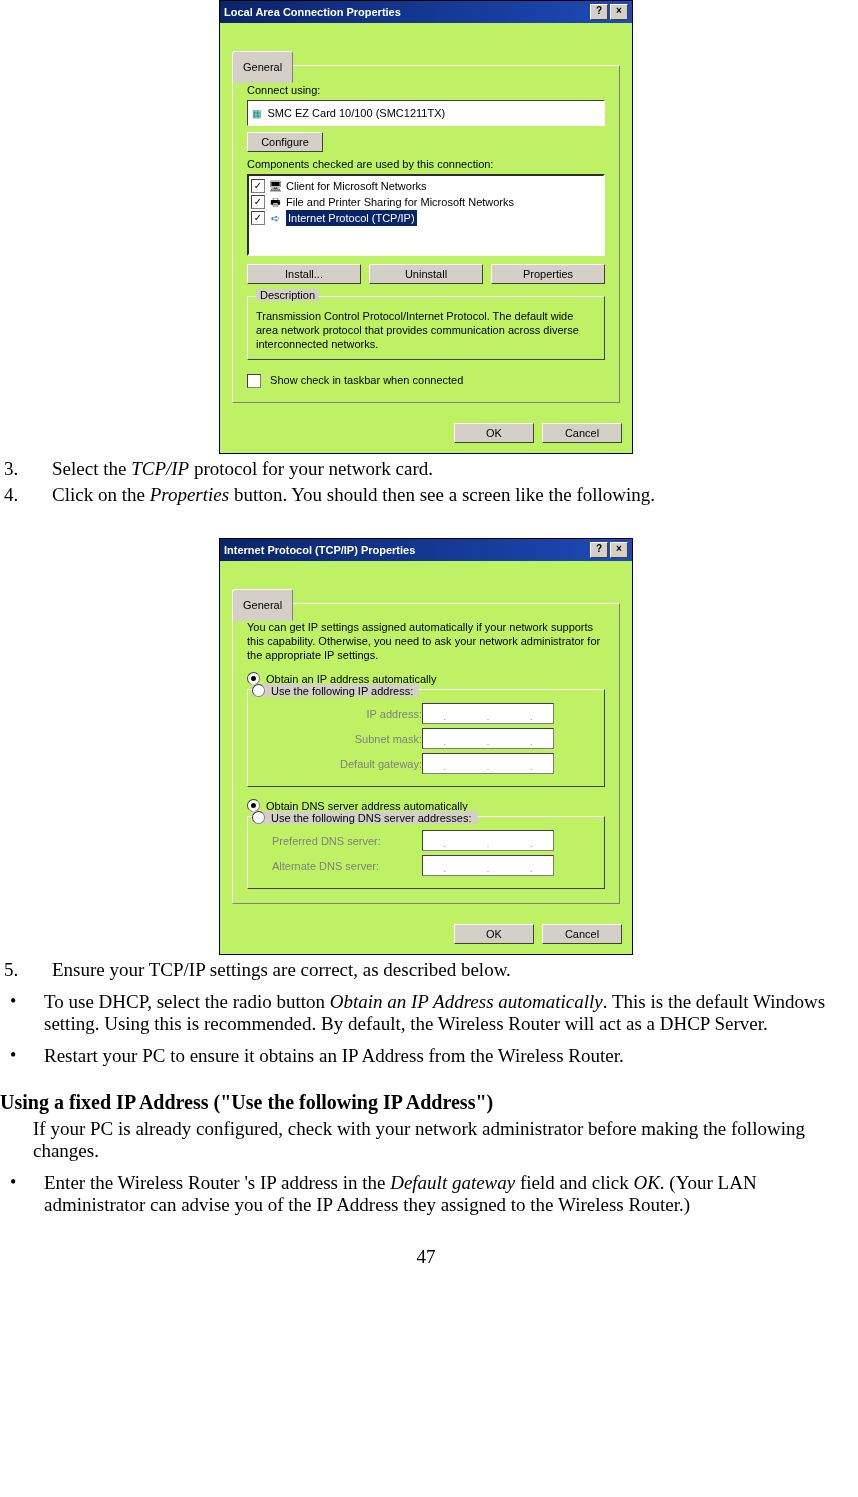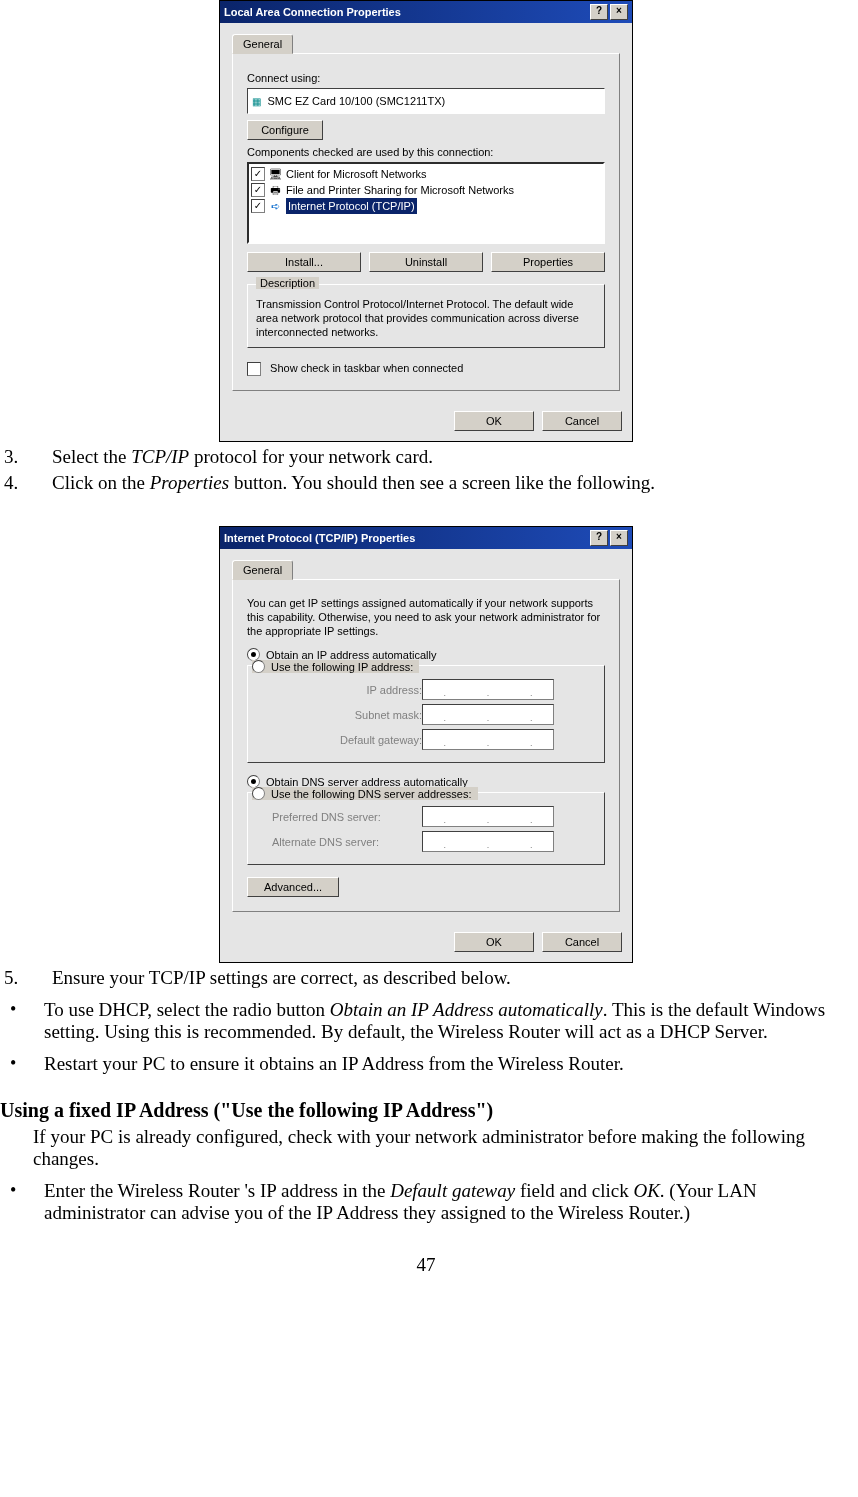--- a/index.html
+++ b/index.html
@@ -1,25 +1,25 @@
 <!DOCTYPE html>
 <html><head>
 <meta charset="utf-8">
 <style>
   body { margin:0; padding:0; font-family:"Times New Roman", serif; font-size:19px; color:#000; background:#fff; width:858px; }
   .page { padding:0 6px 30px 0; }
   
-  .win { background:#e5e5e5; border:1px solid #000; font-family:Tahoma, Arial, sans-serif; font-size:11px; margin:0 auto; position:relative; }
+  .win { background:#bef264; border:1px solid #000; font-family:Tahoma, Arial, sans-serif; font-size:11px; margin:0 auto; position:relative; }
   .titlebar { background:linear-gradient(to right,#0A246A,#1E4BB8); color:#fff; font-weight:bold; padding:3px 4px; display:flex; align-items:center; justify-content:space-between; font-size:11px; }
   .titlebar .tbtns { display:flex; gap:2px; }
   .titlebar .tbtn { width:16px; height:14px; background:#D4D0C8; border:1px solid #fff; border-right-color:#404040; border-bottom-color:#404040; color:#000; font-size:10px; line-height:12px; text-align:center; font-family:Arial, sans-serif; font-weight:bold; }
   .body { padding:10px 12px 10px 12px; }
   
   .tabrow { display:flex; border-bottom:1px solid #fff; margin-bottom:-1px; }
-  .tab { background:#D4D0C8; border:1px solid #808080; border-bottom:1px solid #D4D0C8; border-top-left-radius:3px; border-top-right-radius:3px; border-left-color:#fff; border-top-color:#fff; padding:3px 10px; font-size:11px; position:relative; top:1px; }
+  .tab { background:#D4D0C8; border:1px solid #808080; border-bottom:1px solid #D4D0C8; border-top-left-radius:3px; border-top-right-radius:3px; border-left-color:#fff; border-top-color:#fff; padding:9px 10px; font-size:11px; position:relative; top:18px; }
   .tabpanel { border:1px solid #808080; border-left-color:#fff; border-top-color:#fff; padding:12px 14px 14px 14px; }
   .label { font-size:11px; margin:6px 0 4px 0; }
   .sunken { background:#fff; border:1px solid #808080; border-top-color:#404040; border-left-color:#404040; border-right-color:#fff; border-bottom-color:#fff; padding:2px 4px; }
   .btn { background:#D4D0C8; border:1px solid #404040; border-top-color:#fff; border-left-color:#fff; padding:3px 0; font-size:11px; text-align:center; min-width:74px; font-family:Tahoma, Arial, sans-serif; }
   .btnrow { display:flex; justify-content:flex-end; gap:8px; padding:10px 10px 10px 0; }
   
   .list { background:#fff; border:2px inset #fff; border-top-color:#808080; border-left-color:#808080; height:74px; padding:2px 2px; line-height:16px; }
   .li { display:flex; align-items:center; gap:3px; }
   .chk { width:12px; height:12px; border:1px solid #808080; border-top-color:#404040; border-left-color:#404040; background:#fff; display:inline-flex; align-items:center; justify-content:center; font-size:10px; }
   .li .ic { width:15px; height:14px; display:inline-flex; align-items:center; justify-content:center; font-size:11px; }
@@ -205,23 +205,20 @@
                 <span class="flabel">Alternate DNS server:</span>
                 <span class="ipbox">
                   <span>.</span>
                   <span>.</span>
                   <span>.</span>
                 </span>
               </div>
         </div>
       </div>
 
-      <div class="topright" style="margin-top:12px;">
-            <div class="btn" style="min-width:90px;">Advanced...</div>
-          </div>
     </div>
   </div>
   <div class="btnrow">
     <div class="btn" style="min-width:78px;">OK</div>
     <div class="btn" style="min-width:78px;">Cancel</div>
   </div>
 </div>
 
 <div class="doc">
   <div class="ol-item">

